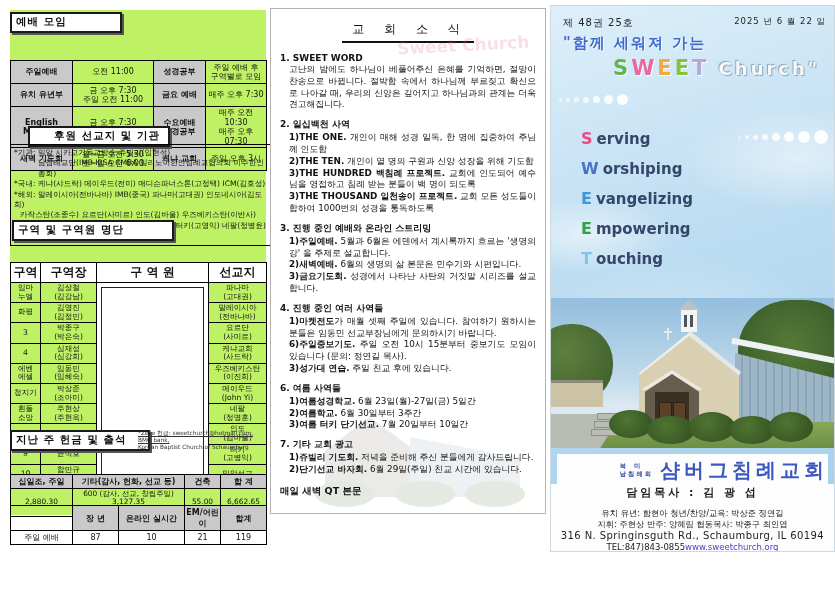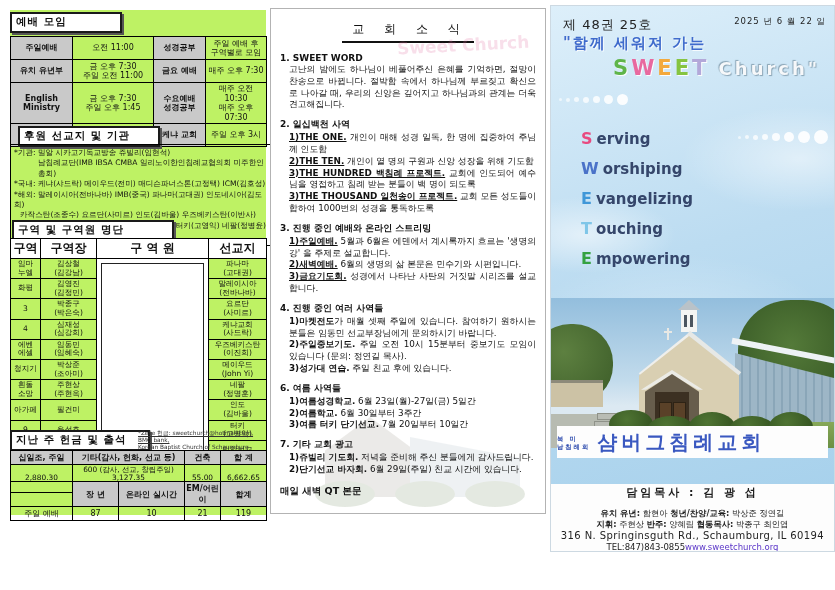--- a/index.html
+++ b/index.html
@@ -5,25 +5,25 @@
   html,body{margin:0;padding:0;background:#ffffff;}
   .canvas{position:relative;width:835px;height:590px;background:#fff;overflow:hidden;
           font-family:"DejaVu Sans","Liberation Sans",sans-serif;color:#111;}
   .preline{white-space:pre-line;}
 
   
   .panel-left{position:absolute;left:10px;top:10px;width:256px;height:505px;background:#bef264;}
   .titlebox{display:inline-block;border:2px solid #1a1a1a;box-shadow:2px 2px 0 #555;
             font-weight:bold;font-size:10.5px;padding:1px 8px 2px 4px;background:#fff;letter-spacing:1px;}
   .tb1{position:absolute;left:0;top:2px;width:96px;}
-  .tb2{position:absolute;left:8px;top:116px;width:126px;}
+  .tb2{position:absolute;left:18px;top:116px;width:126px;text-align:right;}
   .tb3{position:absolute;left:2px;top:210px;width:146px;}
   .tb4{position:absolute;left:0;top:420px;width:124px;}
 
-  table{border-collapse:collapse;table-layout:fixed;}
+  table{border-collapse:collapse;table-layout:fixed;margin-top:24px;}
   td,th{border:1px solid #000;font-size:8px;text-align:center;vertical-align:middle;padding:1px 1px;overflow:hidden;}
   .lbl{background:#c9c9c9;font-weight:bold;}
 
   .wtable{position:absolute;left:0;top:26px;width:256px;}
   .wtable td{height:20px;line-height:9.5px;}
 
   .missions{position:absolute;left:0;top:134px;width:254px;border:1px solid #000;
             font-size:7.6px;line-height:10.4px;padding:3px 2px 3px 3px;}
   .missions .in24{padding-left:24px;}
   .missions .in6{padding-left:6px;}
@@ -46,41 +46,41 @@
 
   
   .panel-mid{position:absolute;left:270px;top:8px;width:276px;height:506px;background:#fff;
              border:1px solid #b3b3b3;box-sizing:border-box;padding:10px 9px 6px 9px;overflow:hidden;}
   .mid-title{width:max-content;margin:2px auto 10px auto;font-size:12px;font-weight:normal;letter-spacing:8px;
              border-bottom:2.5px solid #111;padding:0 6px 3px 10px;}
   .sec{margin-bottom:7px;position:relative;z-index:2;}
   .sec-h{font-size:9px;font-weight:bold;margin-bottom:1px;}
   .it{margin:0 0 0 9px;font-size:8.8px;line-height:11.8px;text-align:justify;}
   .lead{font-weight:bold;}
-  .lead.u{text-decoration:underline;}
+  .lead.u{}
   .qt{margin-top:9px;position:relative;z-index:2;}
   .qt-title{font-size:9.5px;font-weight:bold;margin-bottom:2px;}
   .wm-text{position:absolute;right:16px;top:26px;font-size:17px;font-weight:bold;color:rgba(225,110,160,.22);
            transform:rotate(-3deg);z-index:1;}
   .wm-ph{position:absolute;left:14px;bottom:6px;width:240px;height:100px;opacity:.14;z-index:1;}
   .wm-gable{position:absolute;left:40px;top:10px;width:90px;height:80px;background:#7a7260;
             clip-path:polygon(50% 0,100% 42%,100% 100%,0 100%,0 42%);}
   .wm-side{position:absolute;left:125px;top:30px;width:110px;height:60px;background:#8fa5b2;
            clip-path:polygon(0 0,100% 35%,100% 100%,0 100%);}
   .wm-bush{position:absolute;bottom:0;width:60px;height:26px;border-radius:50%;background:#4a6b35;}
 
   
   .panel-right{position:absolute;left:550px;top:5px;width:285px;height:547px;overflow:hidden;
     background:
       radial-gradient(130px 55px at 12% 42%, rgba(255,255,255,.55), transparent 70%),
       radial-gradient(170px 75px at 88% 28%, rgba(255,255,255,.5), transparent 70%),
       radial-gradient(220px 120px at 45% 62%, rgba(255,255,255,.35), transparent 75%),
       linear-gradient(163deg,#ddeffa 0%,#bcdcf1 45%,#a3cfeb 100%);
     border:1px solid #cdd9e2;box-sizing:border-box;}
-  .vol{position:absolute;left:12px;top:10px;font-size:13px;letter-spacing:1px;color:#222;}
+  .vol{position:absolute;left:12px;top:10px;font-size:10px;letter-spacing:1px;color:#222;}
   .dateline{position:absolute;right:8px;top:10px;font-size:8.5px;letter-spacing:1px;color:#222;}
   .tagline{position:absolute;left:12px;top:28px;font-size:15px;font-weight:bold;color:#3f6bcc;letter-spacing:2px;
            text-shadow:1px 1px 0 rgba(255,255,255,.8);}
   .brandline{position:absolute;left:62px;top:50px;font-size:21px;font-weight:800;letter-spacing:3px;}
   .brandline .bl{text-shadow:1px 1px 0 rgba(255,255,255,.9);}
   .brand-suffix{color:#f6f8fa;text-shadow:1px 1px 1px #8aa4b5,-1px -1px 1px #8aa4b5;font-weight:bold;font-size:18px;}
   .dots{position:absolute;display:flex;align-items:center;gap:4px;}
   .dots-left{left:8px;top:88px;}
   .dots-right{right:6px;top:124px;}
   .dot{background:#fff;border-radius:50%;opacity:.9;}
@@ -113,28 +113,28 @@
   .ph-portroof{position:absolute;left:90px;top:72px;width:62px;height:58px;background:#ebebe6;
                clip-path:polygon(50% 0,100% 34%,92% 34%,50% 8%,8% 34%,0 34%);}
   .ph-portico{position:absolute;left:94px;top:76px;width:54px;height:54px;background:#675d4c;
               clip-path:polygon(50% 0,100% 33%,100% 100%,0 100%,0 33%);}
   .ph-port-inner{position:absolute;left:10px;top:18px;width:34px;height:36px;background:#3c3022;}
   .ph-door{position:absolute;bottom:0;width:11px;height:24px;background:#5a4128;border:1px solid #2e2315;}
   .ph-bush{position:absolute;border-radius:50%;background:radial-gradient(circle at 40% 35%,#4f7433,#2f4d1d);}
   .ph-steps{position:absolute;left:46px;bottom:12px;}
   .ph-step{background:#b9bcb4;border:1px solid #8f9289;margin-top:1px;}
 
-  .nameband{position:absolute;left:6px;top:420px;width:271px;background:#fdfdfd;padding:3px 0 2px 0;
-            display:flex;align-items:center;justify-content:flex-start;gap:7px;}
+  .nameband{position:absolute;left:6px;top:448px;width:271px;background:#fdfdfd;padding:3px 0 2px 0;
+            display:flex;align-items:center;justify-content:flex-end;gap:7px;font-family:Liberation Mono, monospace;}
   .denom{font-size:6.3px;line-height:7.5px;color:#2e4cae;letter-spacing:2px;font-weight:bold;text-align:justify;}
   .cname{font-size:20px;font-weight:800;color:#3a58c0;letter-spacing:4px;text-shadow:1px 1px 0 #fff;}
   .contact{position:absolute;left:0;top:478px;width:283px;text-align:center;background:#fdfdfd;padding-bottom:4px;}
   .pastor{font-size:11px;font-weight:800;letter-spacing:3px;color:#1c1c1c;margin:1px 0 8px 0;}
   .staffline{font-size:8.3px;color:#222;line-height:10.5px;}
-  .staffline b{font-weight:700;}
+  .staffline b{font-weight:400;}
   .addr{font-size:10px;color:#222;letter-spacing:.4px;margin-top:1px;}
   .telline{font-size:8.5px;color:#222;margin-top:1px;}
   .weblink{color:#5a35c8;text-decoration:underline;}
   .emailline{font-size:8.5px;color:#222;text-decoration:underline;margin-top:1px;}
 </style>
 </head>
 <body>
 
 <div class="canvas">
 
@@ -373,21 +373,21 @@
     <div class="sec">
       <div class="sec-h">3. 진행 중인 예배와 온라인 스트리밍</div>
       <p class="it"><span class="lead u">1)주일예배.</span><span> 5월과 6월은 에덴에서 계시록까지 흐르는 '생명의 강' 을 주제로 설교합니다.</span></p>
       <p class="it"><span class="lead u">2)새벽예배.</span><span> 6월의 생명의 삶 본문은 민수기와 시편입니다.</span></p>
       <p class="it"><span class="lead u">3)금요기도회.</span><span> 성경에서 나타난 사탄의 거짓말 시리즈를 설교합니다.</span></p>
     </div>
 
     <div class="sec">
       <div class="sec-h">4. 진행 중인 여러 사역들</div>
       <p class="it"><span class="lead">1)마켓전도</span><span>가 매월 셋째 주일에 있습니다. 참여하기 원하시는 분들은 임동민 선교부장님에게 문의하시기 바랍니다.</span></p>
-      <p class="it"><span class="lead">2)주일중보기도.</span><span> 주일 오전 10시 15분부터 중보기도 모임이 있습니다 (문의: 정연길 목사).</span></p>
+      <p class="it"><span class="lead">6)주일중보기도.</span><span> 주일 오전 10시 15분부터 중보기도 모임이 있습니다 (문의: 정연길 목사).</span></p>
       <p class="it"><span class="lead">3)성가대 연습.</span><span> 주일 친교 후에 있습니다.</span></p>
     </div>
 
     <div class="sec">
       <div class="sec-h">6. 여름 사역들</div>
       <p class="it"><span class="lead">1)여름성경학교.</span><span> 6월 23일(월)-27일(금) 5일간</span></p>
       <p class="it"><span class="lead">2)여름학교.</span><span> 6월 30일부터 3주간</span></p>
       <p class="it"><span class="lead">3)여름 터키 단기선교.</span><span> 7월 20일부터 10일간</span></p>
     </div>
 
@@ -420,22 +420,22 @@
       <span class="dot" style="width:6px;height:6px;opacity:.75"></span>
       <span class="dot" style="width:7px;height:7px;opacity:.8"></span>
       <span class="dot" style="width:9px;height:9px;opacity:.85"></span>
       <span class="dot" style="width:11px;height:11px"></span>
     </div>
 
     <div class="acrostic">
       <div><span class="al" style="color: rgb(232, 74, 128);">S</span><span>erving</span></div>
       <div><span class="al" style="color: rgb(74, 114, 200);">W</span><span>orshiping</span></div>
       <div><span class="al" style="color: rgb(63, 151, 216);">E</span><span>vangelizing</span></div>
+      <div><span class="al" style="color: rgb(53, 162, 65);">E</span><span>mpowering</span></div>
       <div><span class="al" style="color: rgb(127, 198, 232);">T</span><span>ouching</span></div>
-      <div><span class="al" style="color: rgb(53, 162, 65);">E</span><span>mpowering</span></div>
     </div>
 
     <div class="dots dots-right">
       <span class="dot" style="width:3px;height:3px;opacity:.6"></span>
       <span class="dot" style="width:4px;height:4px;opacity:.7"></span>
       <span class="dot" style="width:5px;height:5px;opacity:.75"></span>
       <span class="dot" style="width:6px;height:6px;opacity:.8"></span>
       <span class="dot" style="width:8px;height:8px;opacity:.85"></span>
       <span class="dot" style="width:10px;height:10px;opacity:.9"></span>
       <span class="dot" style="width:12px;height:12px"></span>

